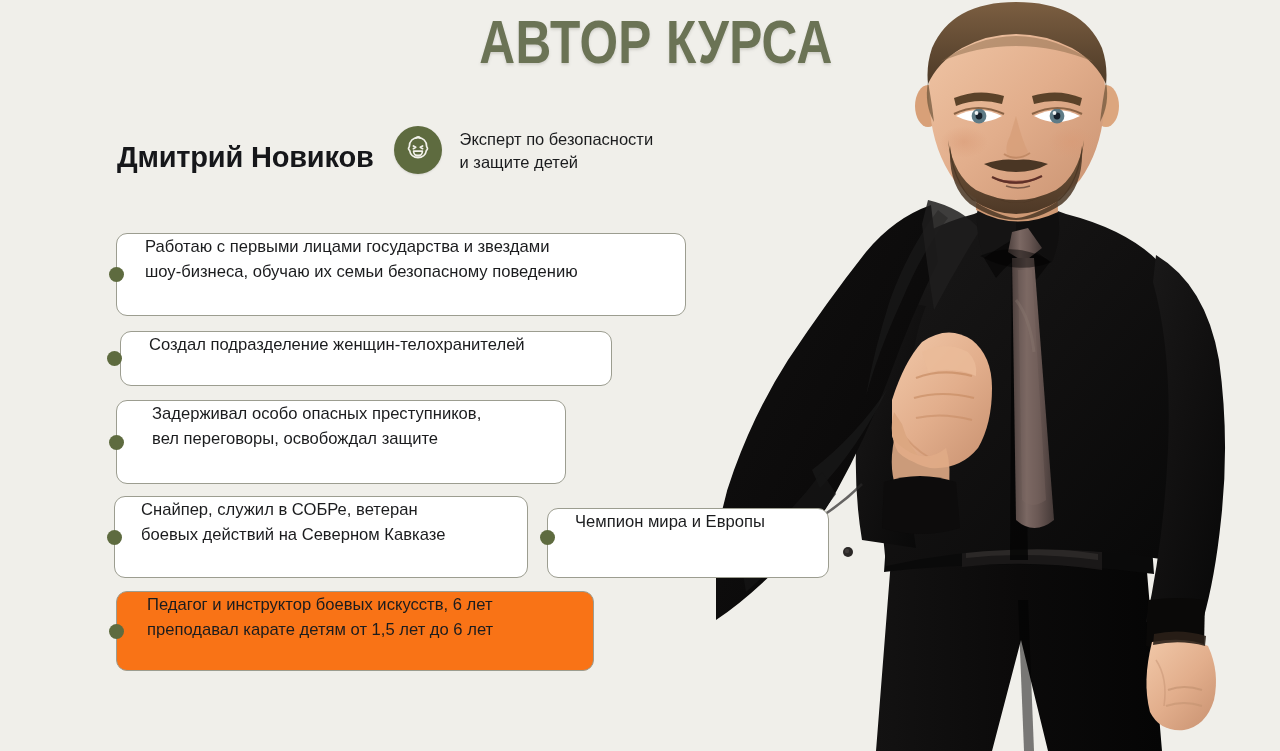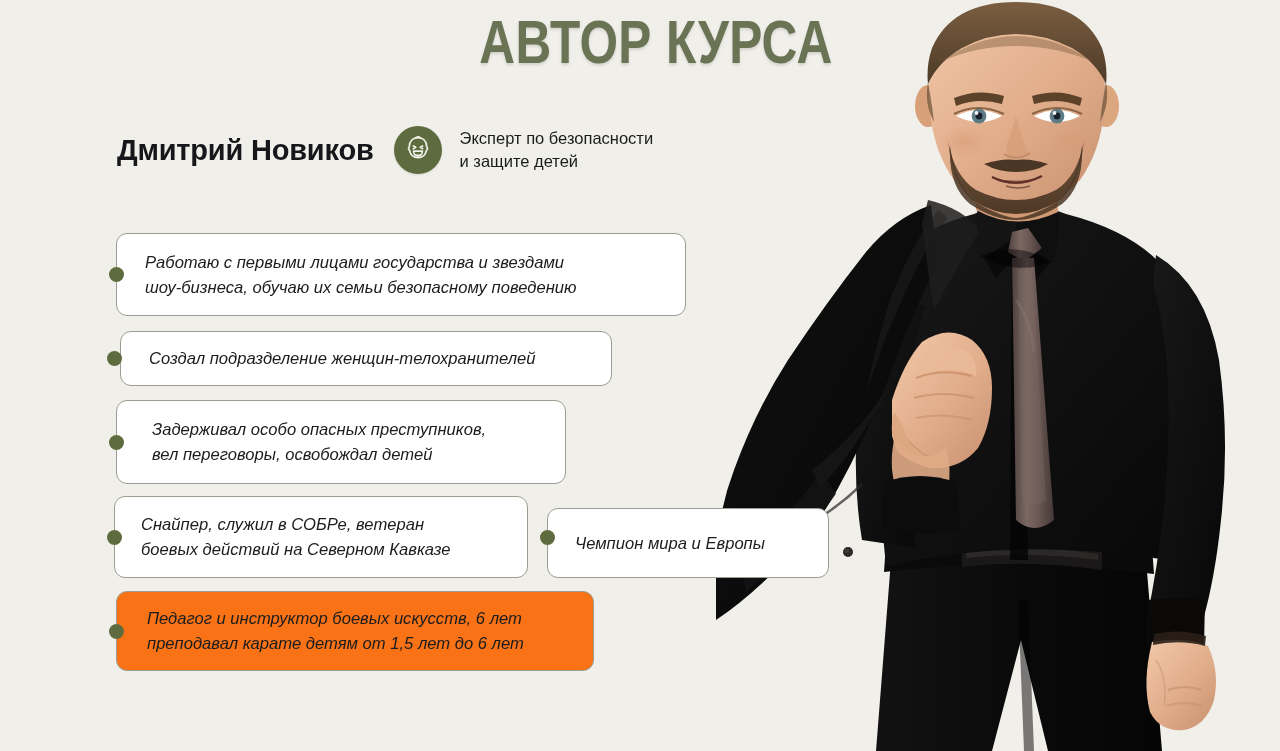--- a/index.html
+++ b/index.html
@@ -45,21 +45,21 @@
     white-space: nowrap;
     text-shadow: 0 2px 3px rgba(120,120,110,0.25);
   }
 
   
   .name-row {
     position: absolute;
     left: 101px;
     top: 126px;
     display: flex;
-    align-items: center;
+    align-items: flex-end;
     z-index: 6;
   }
   .author-name {
     font-size: 29px;
     font-weight: 700;
     color: #16171A;
     letter-spacing: -0.2px;
     white-space: nowrap;
   }
   .baby-badge {
@@ -85,23 +85,21 @@
   }
 
   
   .fact-card {
     position: absolute;
     background: #FFFFFF;
     border: 1.4px solid #9C9D90;
     border-radius: 11px;
     box-sizing: border-box;
     display: flex;
-    align-items: center;
     z-index: 5;
-    font-style: italic;
   }
   .fact-card .fact-text {
     font-size: 16.6px;
     line-height: 25px;
     color: #1B1C1E;
     white-space: pre-line;
     font-weight: 400;
   }
   .bullet-dot {
     position: absolute;
@@ -357,21 +355,21 @@
     </div>
     <div class="bullet-dot" style="left: 93px; top: 267px; background: rgb(94, 107, 63);"></div>
 
     <div class="fact-card" style="left: 104px; top: 331px; width: 492px; height: 55px; padding-left: 28px; padding-right: 14px; background: rgb(255, 255, 255); border-color: rgb(156, 157, 144);">
       <span class="fact-text">Создал подразделение женщин-телохранителей</span>
     </div>
     <div class="bullet-dot" style="left: 91px; top: 351px; background: rgb(94, 107, 63);"></div>
 
     <div class="fact-card" style="left: 100px; top: 400px; width: 450px; height: 84px; padding-left: 35px; padding-right: 14px; background: rgb(255, 255, 255); border-color: rgb(156, 157, 144);">
       <span class="fact-text">Задерживал особо опасных преступников,
-вел переговоры, освобождал детей</span>
+вел переговоры, освобождал защите</span>
     </div>
     <div class="bullet-dot" style="left: 93px; top: 434.5px; background: rgb(94, 107, 63);"></div>
 
     <div class="fact-card" style="left: 98px; top: 496px; width: 414px; height: 82px; padding-left: 26px; padding-right: 14px; background: rgb(255, 255, 255); border-color: rgb(156, 157, 144);">
       <span class="fact-text">Снайпер, служил в СОБРе, ветеран
 боевых действий на Северном Кавказе</span>
     </div>
     <div class="bullet-dot" style="left: 91px; top: 529.5px; background: rgb(94, 107, 63);"></div>
 
     <div class="fact-card" style="left: 100px; top: 591px; width: 478px; height: 80px; padding-left: 30px; padding-right: 14px; background: #f97316; border-color: rgb(156, 157, 144);">

